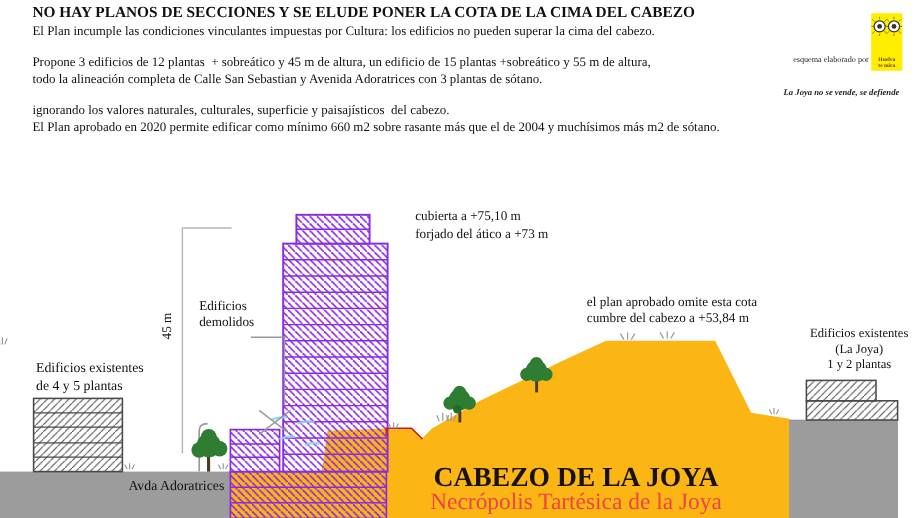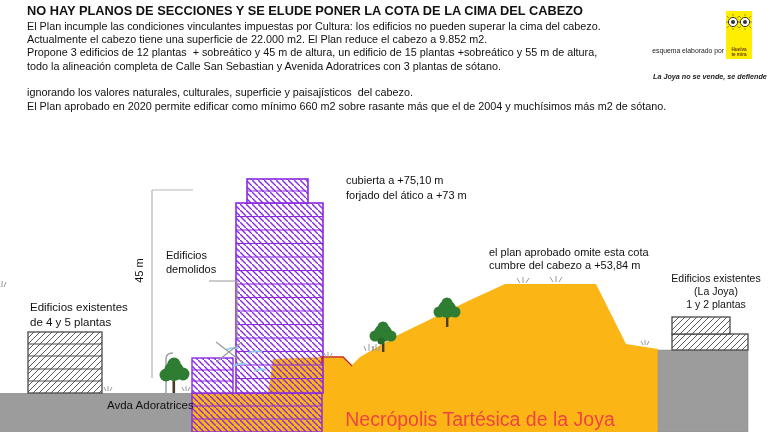--- a/index.html
+++ b/index.html
@@ -1,17 +1,17 @@
 <!DOCTYPE html>
 <html><head>
 <meta charset="utf-8">
 <style>
   html,body{margin:0;padding:0;background:#fff;}
   #stage{position:relative;width:768px;height:432px;background:#ffffff;overflow:hidden;
-         font-family:Liberation Sans, sans-serif;color:#111;}
+         font-family:Liberation Serif, serif;color:#111;}
   #diagram{position:absolute;left:0;top:0;}
   .txt{position:absolute;white-space:pre;line-height:1.24;}
   .title{left:27px;top:3px;font-size:12.8px;font-weight:bold;}
   .bodyline{left:27px;font-size:10.8px;text-align:center;}
   .b0{top:20px}.b1{top:33px}.b2{top:46px}.b3{top:60px}.b4{top:73px}.b5{top:86px}.b6{top:100px}
   .credit-esquema{left:640px;top:47px;width:84px;text-align:right;font-size:6.8px;color:#222;}
   .credit-slogan{left:653px;top:61px;font-size:7.2px;font-style:italic;font-weight:bold;color:#222;margin-top:12px;}
   .logo{position:absolute;left:726px;top:11px;width:26px;height:48px;background:#FFEE00;
         display:flex;flex-direction:column;align-items:center;justify-content:flex-end;}
   .logo-text{font-size:4.6px;line-height:1.1;color:#6b3b00;text-align:center;padding-bottom:2px;font-weight:bold;}
@@ -144,21 +144,20 @@
       <path d="M645,345 v-5 M643,345 l-2,-4 M647,345 l2,-4"></path>
       <path d="M369,351 v-7 M366,351 l-2,-5 M372,351 l2,-5"></path>
       <path d="M376,351 v-7 M374,351 l-2,-5 M378,351 l2,-5"></path>
     </g>
     <circle cx="381" cy="341" r="3.5" fill="#256b28"></circle>
   </svg>
 
   <div class="txt title">NO HAY PLANOS DE SECCIONES Y SE ELUDE PONER LA COTA DE LA CIMA DEL CABEZO</div>
 
   <div class="txt bodyline b0">El Plan incumple las condiciones vinculantes impuestas por Cultura: los edificios no pueden superar la cima del cabezo.</div>
-  <div class="txt bodyline b1">Actualmente el cabezo tiene una superficie de 22.000 m2. El Plan reduce el cabezo a 9.852 m2.</div>
   <div class="txt bodyline b2">Propone 3 edificios de 12 plantas  + sobreático y 45 m de altura, un edificio de 15 plantas +sobreático y 55 m de altura,</div>
   <div class="txt bodyline b3">todo la alineación completa de Calle San Sebastian y Avenida Adoratrices con 3 plantas de sótano.</div>
   <div class="txt bodyline b5">ignorando los valores naturales, culturales, superficie y paisajísticos  del cabezo.</div>
   <div class="txt bodyline b6">El Plan aprobado en 2020 permite edificar como mínimo 660 m2 sobre rasante más que el de 2004 y muchísimos más m2 de sótano.</div>
 
   <div class="txt credit-esquema">esquema elaborado por</div>
   <div class="txt credit-slogan">La Joya no se vende, se defiende</div>
 
   <div class="logo">
     <svg width="26" height="26" viewBox="0 0 26 26" style="position:absolute;top:2px;left:0;">
@@ -183,15 +182,16 @@
   <div class="txt demolidos">Edificios
 demolidos</div>
   <div class="txt left-exist">Edificios existentes
 de 4 y 5 plantas</div>
   <div class="txt cota-cumbre">el plan aprobado omite esta cota
 cumbre del cabezo a +53,84 m</div>
   <div class="txt right-exist">Edificios existentes
 (La Joya)
 1 y 2 plantas</div>
   <div class="txt street">Avda Adoratrices</div>
+  <div class="txt hill-title">CABEZO DE LA JOYA</div>
   <div class="txt hill-subtitle">Necrópolis Tartésica de la Joya</div>
 
 </div>
 
 </body></html>

